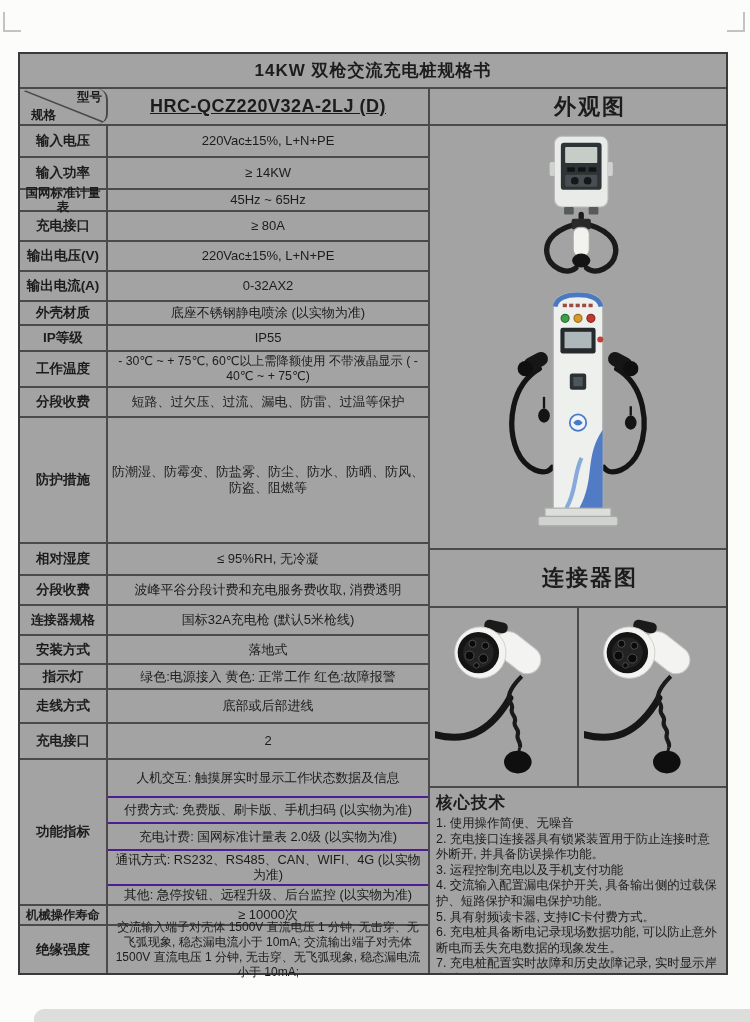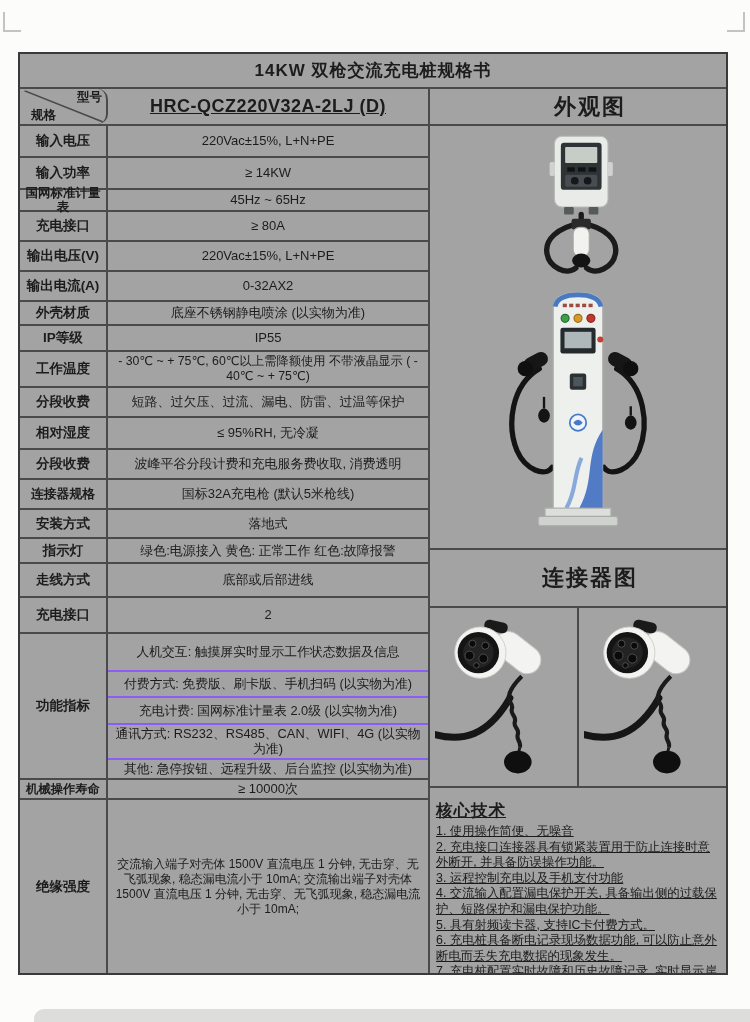--- a/index.html
+++ b/index.html
@@ -39,34 +39,34 @@
   .diag svg{position:absolute;inset:0;}
   .diag .t-model{position:absolute;top:1px;right:4px;font-size:12.5px;font-weight:bold;}
   .diag .t-spec{position:absolute;bottom:2px;left:11px;font-size:12.5px;font-weight:bold;}
   .model-val{font-size:18px;font-weight:bold;letter-spacing:.5px;text-decoration:underline;}
 
   .small-val{font-size:12.3px;}
   .tiny-val{font-size:12px;line-height:15px;}
 
   
   .func-rows{flex:1;display:flex;flex-direction:column;min-height:0;}
-  .func-rows .frow{border-bottom:2px solid #8b5cf6;display:flex;align-items:center;justify-content:center;
+  .func-rows .frow{border-bottom:2px solid #4c1d95;display:flex;align-items:center;justify-content:center;
     text-align:center;font-size:12.8px;line-height:1.2;padding:1px 3px;box-sizing:border-box;}
   .func-rows .frow:last-child{border-bottom:none;}
 
   
   .rhead{display:flex;align-items:center;justify-content:center;font-size:22px;font-weight:bold;
     border-bottom:2px solid #4a4a4a;letter-spacing:2px;padding-left:24px;}
   .appearance{flex:0 0 424px;border-bottom:2px solid #4a4a4a;display:flex;flex-direction:column;align-items:center;
     justify-content:flex-start;padding-top:6px;box-sizing:border-box;}
   .conn-head{flex:0 0 56px;}
   .conn-cells{flex:0 0 178px;border-bottom:2px solid #4a4a4a;display:flex;min-height:0;}
   .conn-cell{flex:1;display:flex;align-items:center;justify-content:center;overflow:hidden;}
   .conn-cell.first{border-right:2px solid #4a4a4a;}
-  .core{flex:1;padding:12px 6px 2px 6px;box-sizing:border-box;overflow:hidden;text-decoration:underline;}
+  .core{flex:1;padding:4px 6px 2px 6px;box-sizing:border-box;overflow:hidden;}
   .core-title{font-size:16.5px;font-weight:bold;margin-bottom:2px;letter-spacing:1px;}
   .core-item{font-size:12.4px;line-height:15.6px;}
 </style>
 </head>
 <body>
 
 <div class="corner left"></div>
 <div class="corner right"></div>
 <div class="bottom-strip"></div>
 
@@ -121,20 +121,24 @@
         <div class="lbl">IP等级</div>
         <div class="val">IP55</div>
       </div>
       <div class="row" style="flex-basis:34px">
         <div class="lbl">工作温度</div>
         <div class="val small-val">- 30℃ ~ + 75℃, 60℃以上需降额使用  不带液晶显示 ( - 40℃ ~ + 75℃)</div>
       </div>
       <div class="row" style="flex-basis:28px">
         <div class="lbl">分段收费</div>
         <div class="val">短路、过欠压、过流、漏电、防雷、过温等保护</div>
+      </div>
+      <div class="row" style="flex-basis:124px">
+        <div class="lbl">防护措施</div>
+        <div class="val">防潮湿、防霉变、防盐雾、防尘、防水、防晒、防风、防盗、阻燃等</div>
       </div>
       <div class="row" style="flex-basis:30px">
         <div class="lbl">相对湿度</div>
         <div class="val">≤ 95%RH, 无冷凝</div>
       </div>
       <div class="row" style="flex-basis:28px">
         <div class="lbl">分段收费</div>
         <div class="val">波峰平谷分段计费和充电服务费收取, 消费透明</div>
       </div>
       <div class="row" style="flex-basis:28px">

